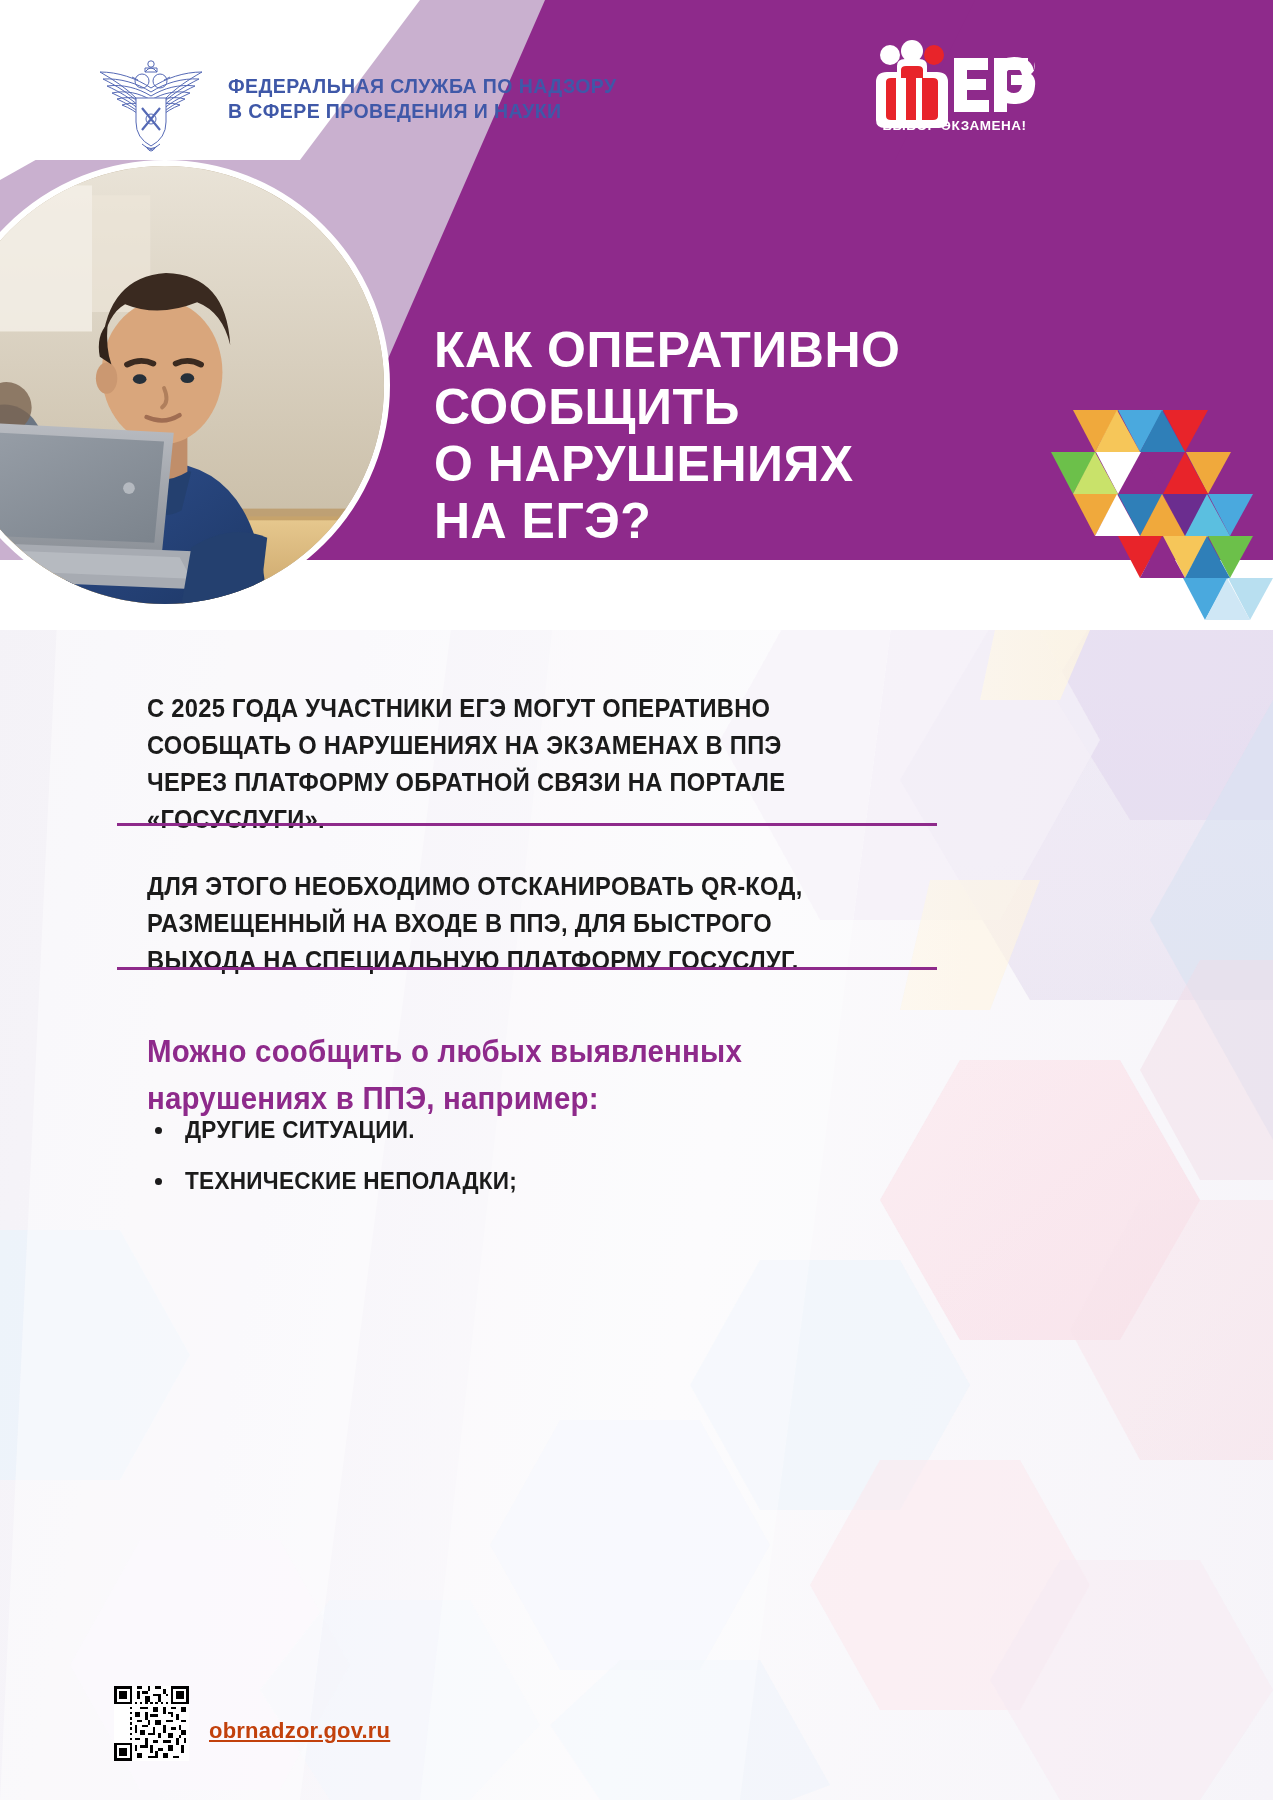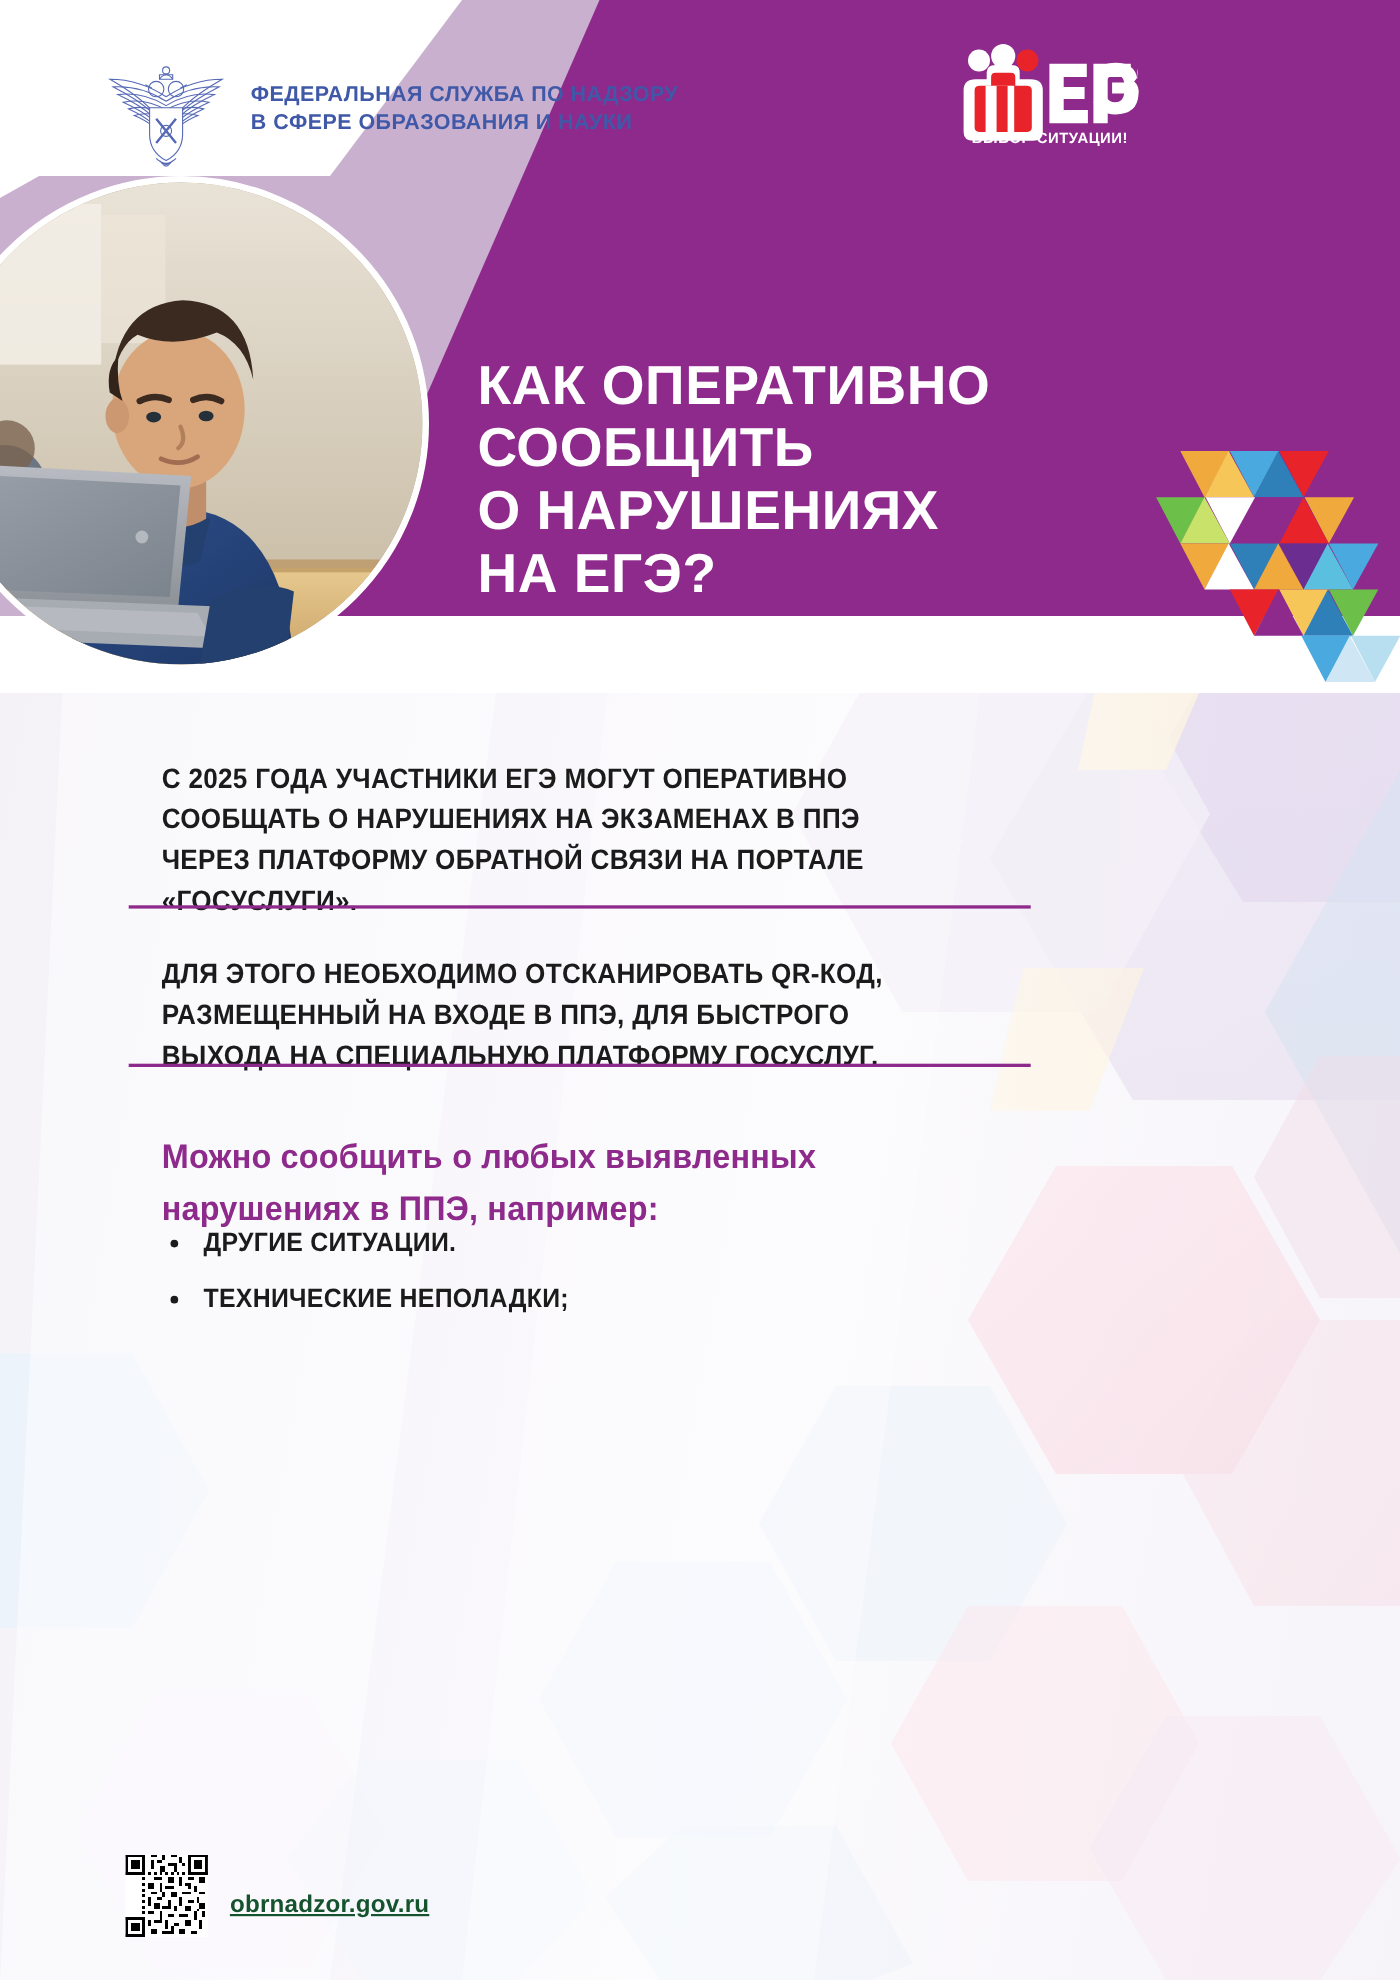--- a/index.html
+++ b/index.html
@@ -141,21 +141,21 @@
     content:"";position:absolute;left:8px;top:14px;
     width:7px;height:7px;border-radius:50%;background:#1b1b1b;
   }
 
   
   .qr{
     position:absolute;left:114px;top:1686px;width:75px;height:75px;z-index:6;
   }
   .site{
     position:absolute;left:209px;top:1718px;z-index:6;
-    color:#14532d;font-size:22px;font-weight:700;letter-spacing:.2px;
+    color:#c2410c;font-size:22px;font-weight:700;letter-spacing:.2px;
   }
 </style>
 </head>
 <body>
 
 <div class="poster">
 
   <div class="bg-layer">
     <div class="wash-main"></div>
     <svg width="1273" height="1800" viewBox="0 0 1273 1800" style="position:absolute;left:0;top:0;">
@@ -350,21 +350,21 @@
           <path d="M50 50 l18 22 M68 50 l-18 22" stroke-width="2.2"></path>
           <circle cx="59" cy="61" r="5"></circle>
 
           <path d="M50 86 q9 9 18 0 M53 88 q6 7 12 0"></path>
           <path d="M55 90 q4 6 8 0"></path>
         </g>
       </svg>
     </div>
 
     <div class="rosobr-text">ФЕДЕРАЛЬНАЯ СЛУЖБА ПО НАДЗОРУ
-В СФЕРЕ ОБРАЗОВАНИЯ И НАУКИ</div>
+В СФЕРЕ ПРОВЕДЕНИЯ И НАУКИ</div>
 
     <div class="ege-logo">
       <svg viewBox="0 0 165 95">
 
         <g>
           <path d="M4 44 q0 -10 11 -10 h10 v-6 q0 -7 8 -7 h14 q8 0 8 7 v6 h10 q11 0 11 10 v38 q0 8 -9 8 h-54 q-9 0 -9 -8 z" fill="#ffffff"></path>
           <path d="M14 44 q0 -4 5 -4 h10 v-8 q0 -4 5 -4 h12 q5 0 5 4 v8 h10 q5 0 5 4 v34 q0 4 -5 4 h-42 q-5 0 -5 -4 z" fill="#e8242a"></path>
           <path d="M24 40 h26 v42 h-26 z" fill="#ffffff"></path>
           <path d="M30 34 q6 -8 13 0 l0 48 h-13 z" fill="#e8242a" opacity=".0"></path>
           <circle cx="18" cy="17" r="10" fill="#ffffff"></circle>
@@ -374,21 +374,21 @@
           <path d="M34 40 h10 v42 h-10 z" fill="#e8242a"></path>
         </g>
 
         <g fill="#ffffff">
           <path d="M82 20 h34 v12 h-21 v9 h19 v11 h-19 v10 h22 v12 h-35 z"></path>
           <path d="M122 20 h34 v12 h-21 v42 h-13 z"></path>
         </g>
         <path d="M164 34 q-2 -15 -20 -15 q-14 0 -19 10 l11 6 q3 -5 8 -5 q7 0 8 7 h-11 v10 h11 q-1 8 -8 8 q-6 0 -9 -6 l-11 6 q5 11 20 11 q20 0 21 -18 q1 -8 -4 -12 q5 -4 3 -12 z" fill="#ffffff" transform="translate(-2,0)"></path>
       </svg>
     </div>
-    <div class="ege-tag">ВЫБОР СИТУАЦИИ!</div>
+    <div class="ege-tag">ВЫБОР ЭКЗАМЕНА!</div>
   </div>
 
   <h1 class="title">КАК ОПЕРАТИВНО
 СООБЩИТЬ
 О НАРУШЕНИЯХ
 НА ЕГЭ?</h1>
 
   <div class="content">
 
     <p class="para" id="para1">С 2025 ГОДА УЧАСТНИКИ ЕГЭ МОГУТ ОПЕРАТИВНО

